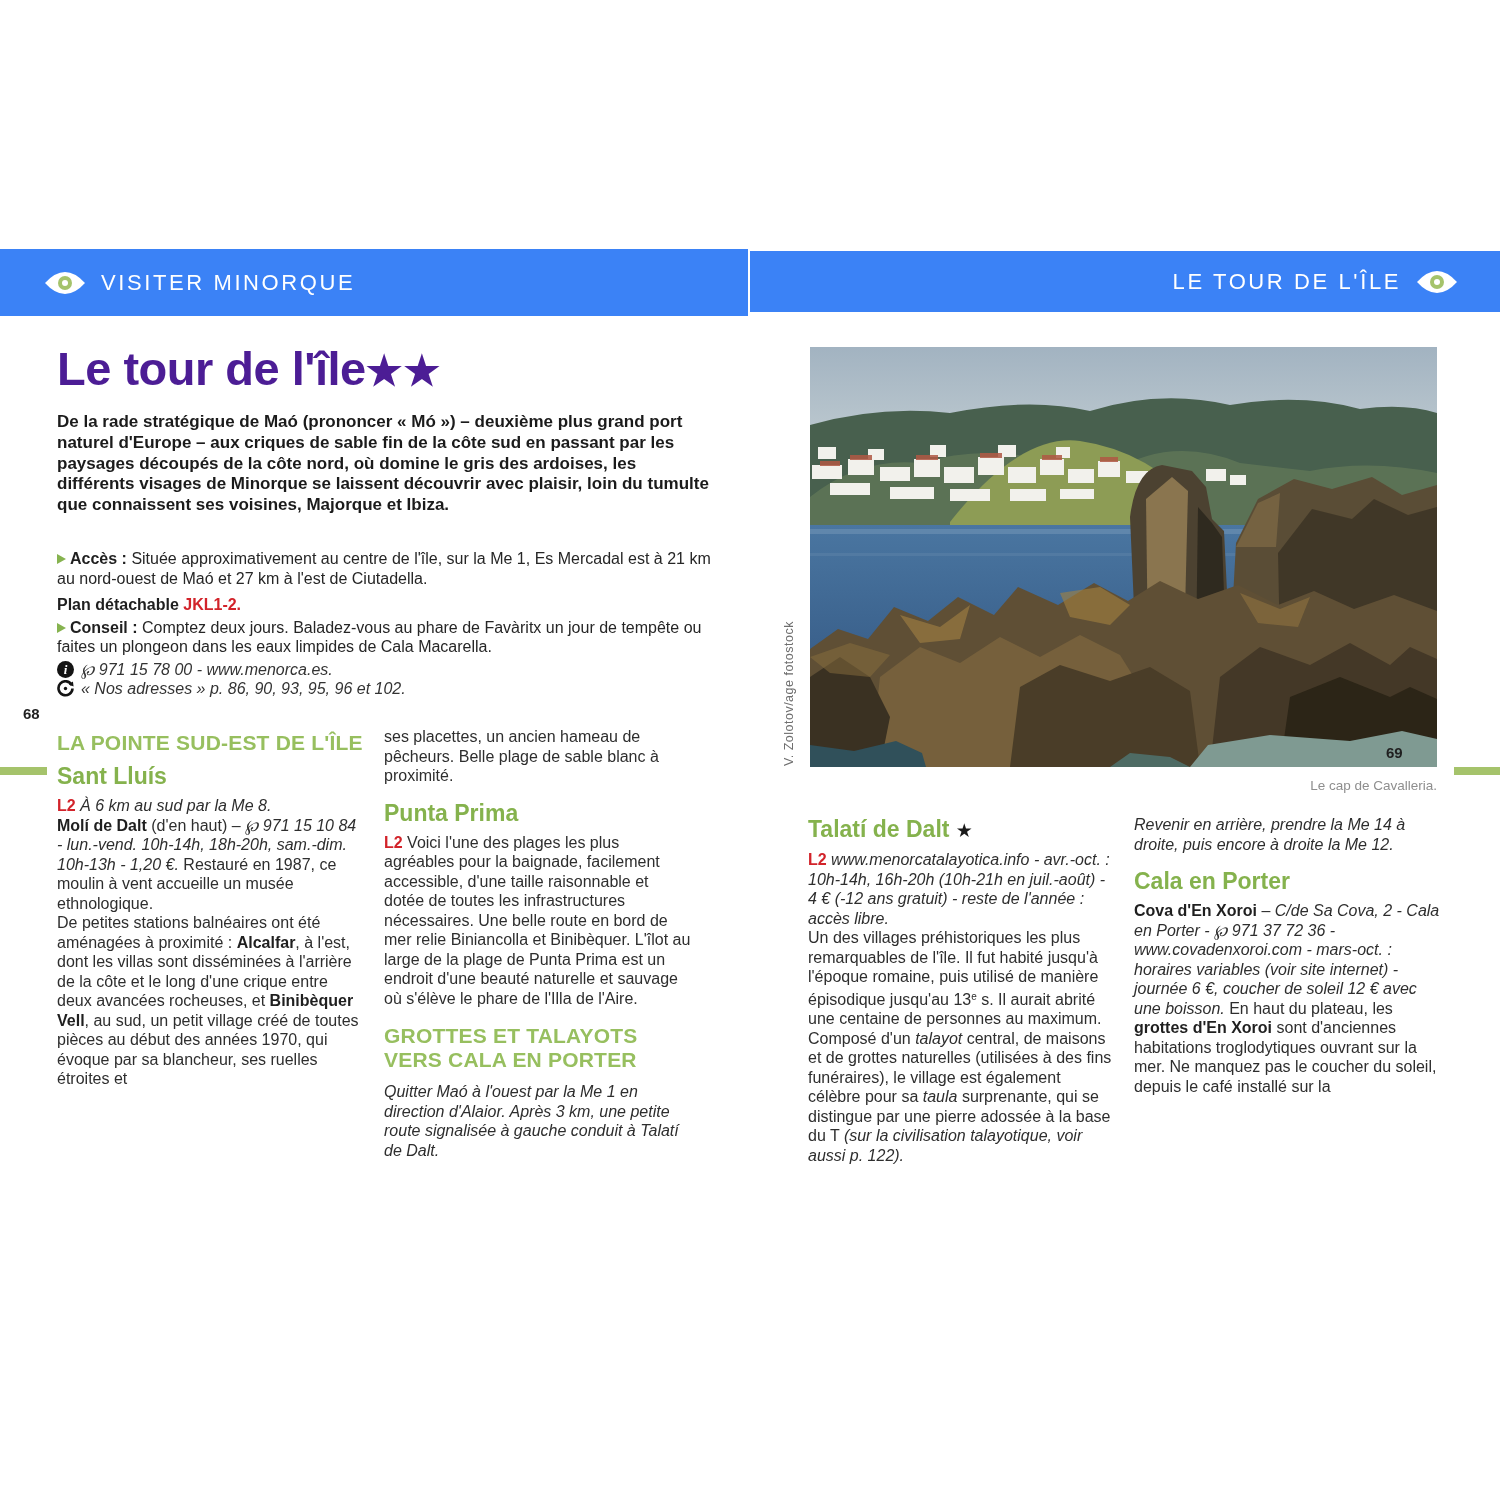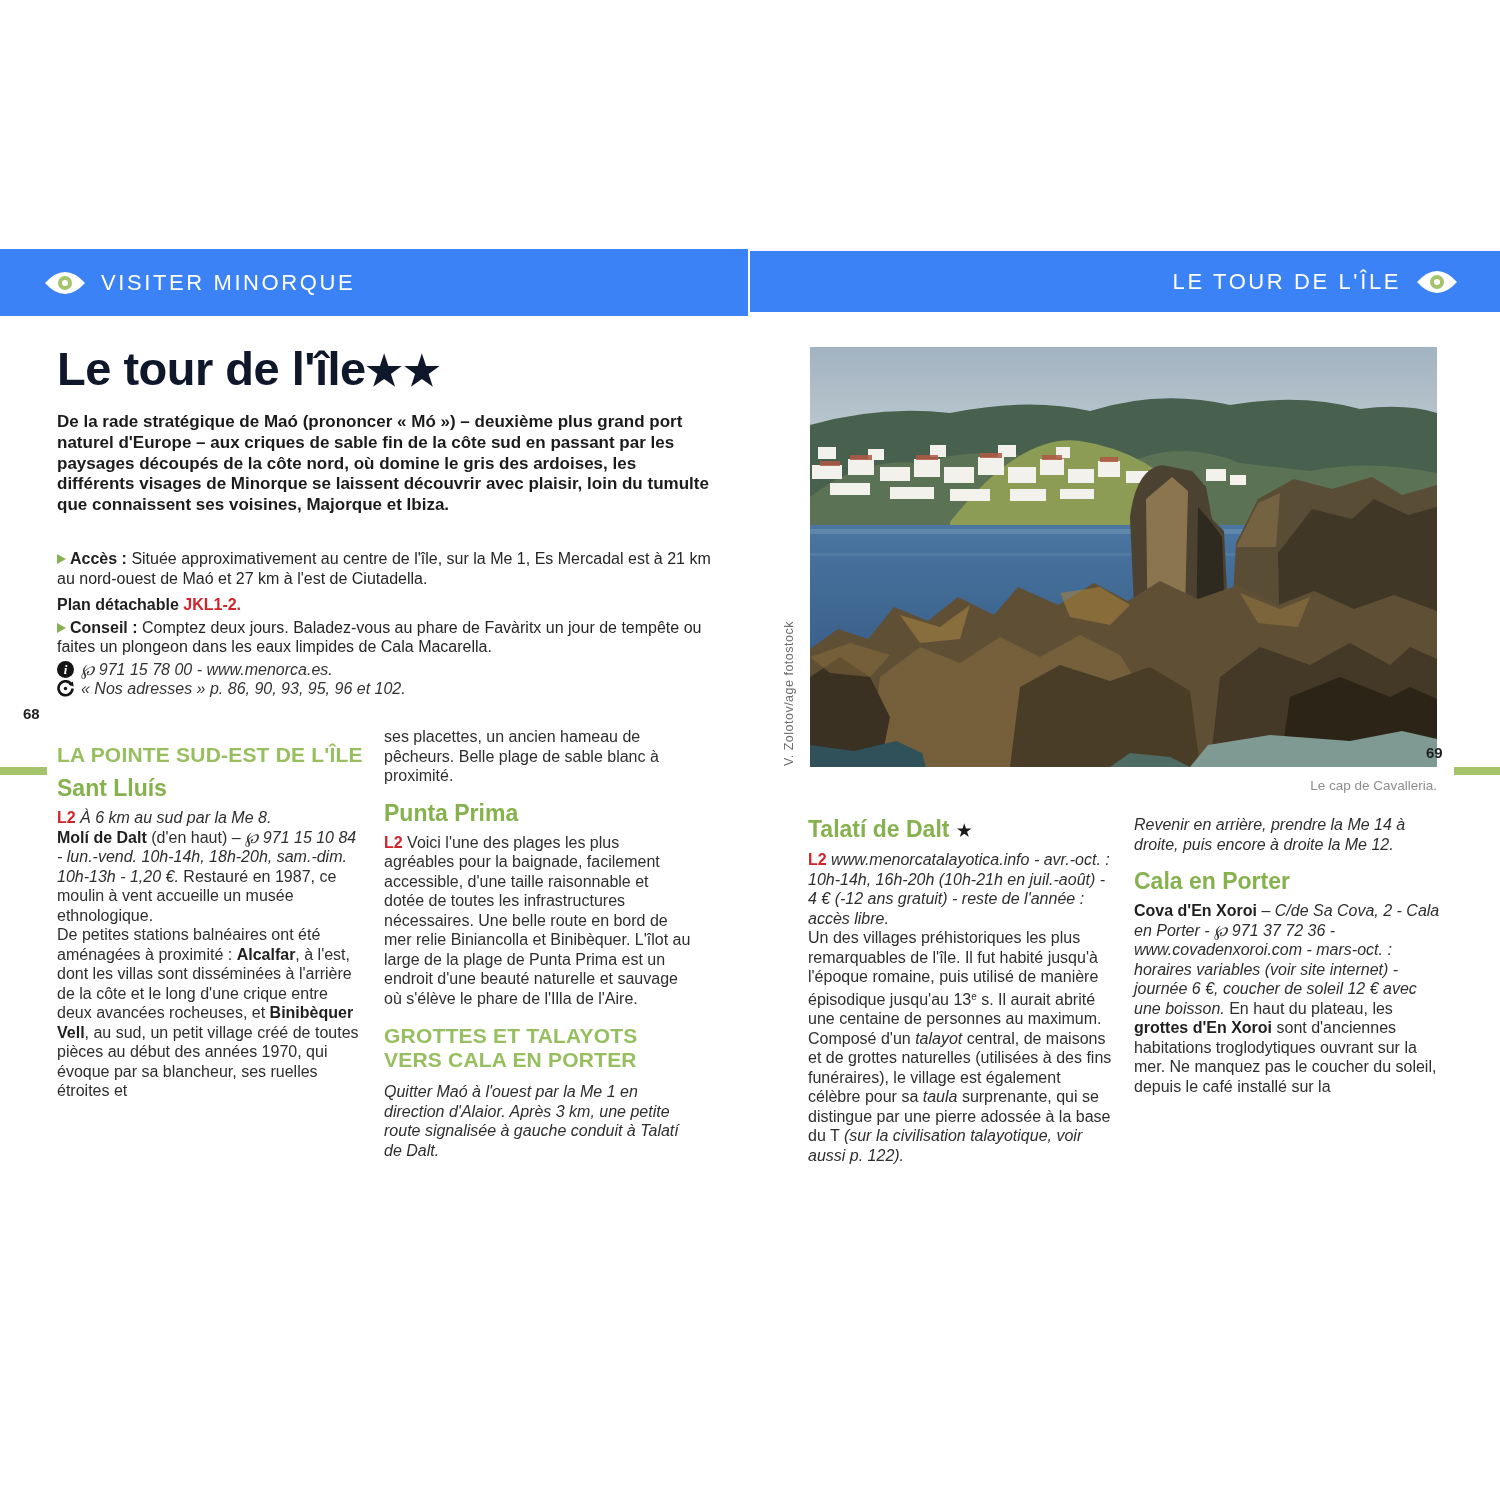--- a/index.html
+++ b/index.html
@@ -8,55 +8,55 @@
     font-family:"Liberation Sans",sans-serif;color:#2e2e2e;
     -webkit-font-smoothing:antialiased;
   }
   
   .band{position:absolute;background:#3b82f6;color:#fff;display:flex;align-items:center;box-sizing:border-box;}
   .band-left{left:0;top:249px;width:748px;height:67px;padding-left:44px;gap:15px;}
   .band-right{left:750px;top:251px;width:750px;height:61px;justify-content:flex-end;padding-right:42px;gap:15px;}
   .band-label{font-size:22px;letter-spacing:2.6px;font-weight:400;}
   .eye{width:42px;height:24px;display:block;}
   
-  .title{position:absolute;left:57px;top:341px;font-size:47px;font-weight:700;color:#0f172a;letter-spacing:-0.5px;}
+  .title{position:absolute;left:57px;top:341px;font-size:47px;font-weight:700;color:#4c1d95;letter-spacing:-0.5px;}
   .title .stars{font-size:41px;letter-spacing:1px;}
   .intro{position:absolute;left:57px;top:412px;width:652px;font-size:17px;font-weight:700;line-height:20.8px;color:#1b1b1b;}
   .meta{position:absolute;left:57px;top:549px;width:656px;font-size:16px;line-height:19.5px;color:#262626;}
   .meta p{margin:0;}
   .meta .blk{margin-bottom:7px;}
   .meta .plan{margin-bottom:3px;font-weight:700;}
   .meta .conseil{margin-bottom:3px;}
   .tri{display:inline-block;width:0;height:0;border-left:9px solid #86b34f;border-top:5.5px solid transparent;border-bottom:5.5px solid transparent;margin-right:4px;}
   .iline{font-style:italic;color:#333;display:flex;align-items:center;gap:7px;margin:0;}
   .info-ic{flex:0 0 auto;width:17px;height:17px;border-radius:50%;background:#141414;color:#fff;
     font-family:"Liberation Serif",serif;font-style:italic;font-weight:700;font-size:13px;
     display:inline-flex;align-items:center;justify-content:center;line-height:1;}
   .curl-ic{flex:0 0 auto;width:17px;height:17px;display:block;}
   
   .col{position:absolute;width:307px;}
   .colA{left:57px;top:727px;}
   .colB{left:384px;top:727px;}
   .colC{left:808px;top:816px;}
   .colD{left:1134px;top:815px;}
   .col p{margin:0;font-size:16px;line-height:19.5px;color:#2e2e2e;}
-  h2.sec{margin:16px 0 8px;font-size:21px;line-height:24px;font-weight:800;color:#97bf5f;letter-spacing:0.2px;}
+  h2.sec{margin:4px 0 8px;font-size:21px;line-height:24px;font-weight:800;color:#97bf5f;letter-spacing:0.2px;}
   h2.sec.mt{margin-top:16px;margin-bottom:10px;}
   h3.sub{margin:0 0 6px;font-size:23px;line-height:27px;font-weight:800;color:#85b24d;}
   h3.sub.mt{margin-top:14px;}
   h3.sub .star{color:#1a1a1a;font-size:19px;font-weight:400;}
   
   .r-b{font-weight:700;color:#1f1f1f;}
   .r-i{font-style:italic;}
   .r-rb{font-weight:700;color:#d2232a;}
   .r-sup{font-size:10px;vertical-align:5px;}
   
   .pnum{position:absolute;font-size:15px;font-weight:700;color:#1f1f1f;}
   .pnum-left{left:23px;top:705px;}
-  .pnum-right{left:1386px;top:744px;margin-left:40px;}
+  .pnum-right{left:1386px;top:744px;}
   .pbar{position:absolute;height:8px;background:#a5c36b;}
   .pbar-left{left:0;top:767px;width:47px;}
   .pbar-right{left:1454px;top:767px;width:46px;}
   
   .photo{position:absolute;left:810px;top:347px;width:627px;height:420px;display:block;}
   .caption{position:absolute;left:810px;top:778px;width:627px;text-align:right;font-size:13.5px;color:#8e8e8e;}
   .credit{position:absolute;left:782px;top:766px;transform:rotate(-90deg);transform-origin:0 0;
     white-space:nowrap;font-size:12.5px;color:#6e6e6e;letter-spacing:0.5px;}
 </style>
 </head>

